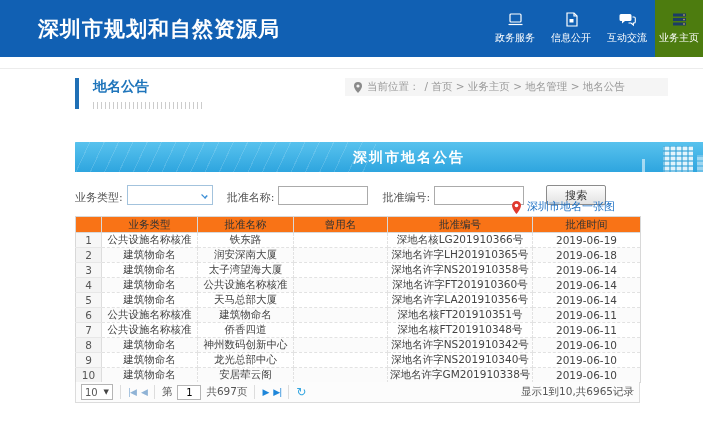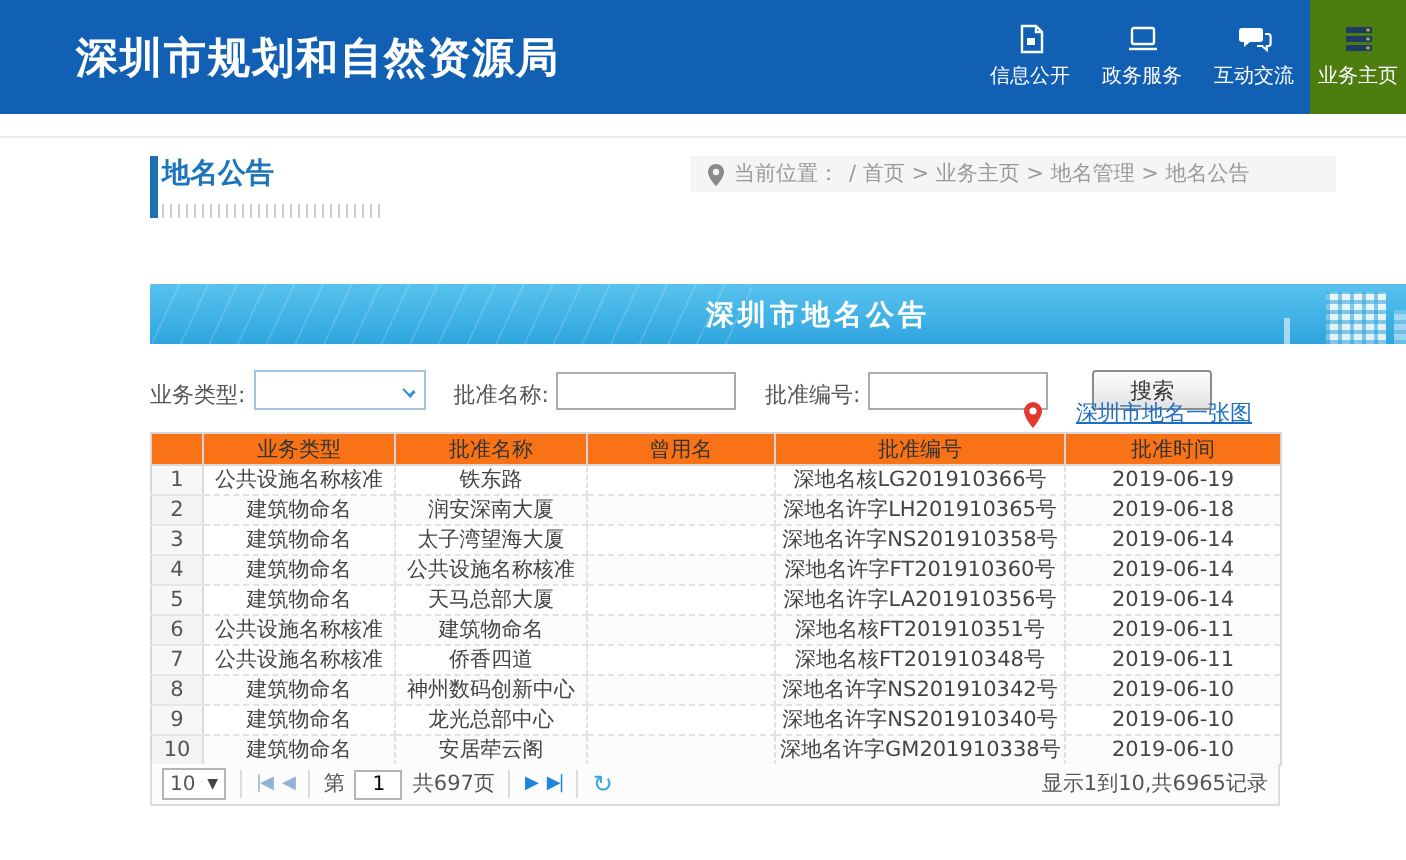--- a/index.html
+++ b/index.html
@@ -41,21 +41,21 @@
   .nav-gold svg { width: 17px; height: 15px; color: #1c3c66; }
 
   .hdr-divider {
     position: absolute; top: 68px; left: 0; width: 703px;
     border-top: 1px solid #ececec;
   }
 
   
   .section-title {
     position: absolute; left: 75px; top: 78px;
-    border-left: 4px solid #1f6fb5; padding-left: 2px;
+    border-left: 4px solid #1f6fb5; padding-left: 14px;
   }
   .section-title .txt { color: #1f75bb; font-size: 14px; font-weight: bold; }
   .ticks {
     margin-top: 6px; width: 112px; height: 7px; opacity: .9;
     background: repeating-linear-gradient(90deg, #c6c6c6 0 1px, transparent 1px 4px);
   }
   .crumb {
     position: absolute; left: 345px; top: 78px; width: 323px; height: 18px;
     background: #f5f5f5; display: flex; align-items: center; gap: 5px;
     padding: 0 9px; font-size: 10.5px; color: #999; white-space: nowrap;
@@ -111,21 +111,21 @@
     font-family: inherit;
   }
   .search-btn {
     width: 60px; height: 20px; border: 1px solid #8c8c8c; border-radius: 2px;
     background: linear-gradient(#fdfdfd, #e2e2e2); font-size: 11px;
     font-weight: normal; color: #333; cursor: pointer; margin-left: 8px;
     font-family: inherit;
   }
   .maplink {
     position: absolute; left: 512px; top: 199px; display: flex; align-items: flex-end;
-    gap: 17px; color: #1b6fc4; font-size: 11px; text-decoration: underline;
+    gap: 6px; color: #1b6fc4; font-size: 11px; 
     cursor: pointer; white-space: nowrap;
   }
   .maplink svg { width: 9px; height: 13px; }
 
   
   table.grid {
     position: absolute; left: 75px; top: 216px; width: 565px;
     border-collapse: collapse; font-size: 10.5px; color: #444;
     table-layout: fixed;
   }
@@ -173,32 +173,32 @@
 </style>
 </head>
 <body>
 
 <div class="hdr">
   <div class="hdr-title">深圳市规划和自然资源局</div>
 
   <nav class="hdr-nav">
     <div class="nav-item">
       <svg viewBox="0 0 17 15" fill="none" stroke="#fff" stroke-width="1.2">
+        <rect x="3" y="2" width="11" height="8" rx="1"></rect>
+          <path d="M1.5 12.5 h14"></path>
+      </svg>
+      <span>政务服务</span>
+    </div>
+    <div class="nav-item">
+      <svg viewBox="0 0 17 15" fill="none" stroke="#fff" stroke-width="1.2">
         <path d="M4 1 h7 l3 3 v10 h-10 z"></path>
           <path d="M11 1 v3 h3"></path>
           <rect x="6.5" y="7" width="4" height="3.5" fill="#fff" stroke="none"></rect>
       </svg>
       <span>信息公开</span>
-    </div>
-    <div class="nav-item">
-      <svg viewBox="0 0 17 15" fill="none" stroke="#fff" stroke-width="1.2">
-        <rect x="3" y="2" width="11" height="8" rx="1"></rect>
-          <path d="M1.5 12.5 h14"></path>
-      </svg>
-      <span>政务服务</span>
     </div>
     <div class="nav-item">
       <svg viewBox="0 0 17 15">
         <path d="M2 2 h9 a1.5 1.5 0 0 1 1.5 1.5 v4 a1.5 1.5 0 0 1 -1.5 1.5 h-5 l-3 2.5 v-2.5 h-1 a1.5 1.5 0 0 1 -1.5 -1.5 v-4 A1.5 1.5 0 0 1 2 2 z" fill="#fff"></path>
         <path d="M13.5 5 h1.5 a1.3 1.3 0 0 1 1.3 1.3 v3.4 a1.3 1.3 0 0 1 -1.3 1.3 h-.6 v2 l-2.4 -2 h-2.5" fill="none" stroke="#fff" stroke-width="1.1"></path>
       </svg>
       <span>互动交流</span>
     </div>
   </nav>
 

